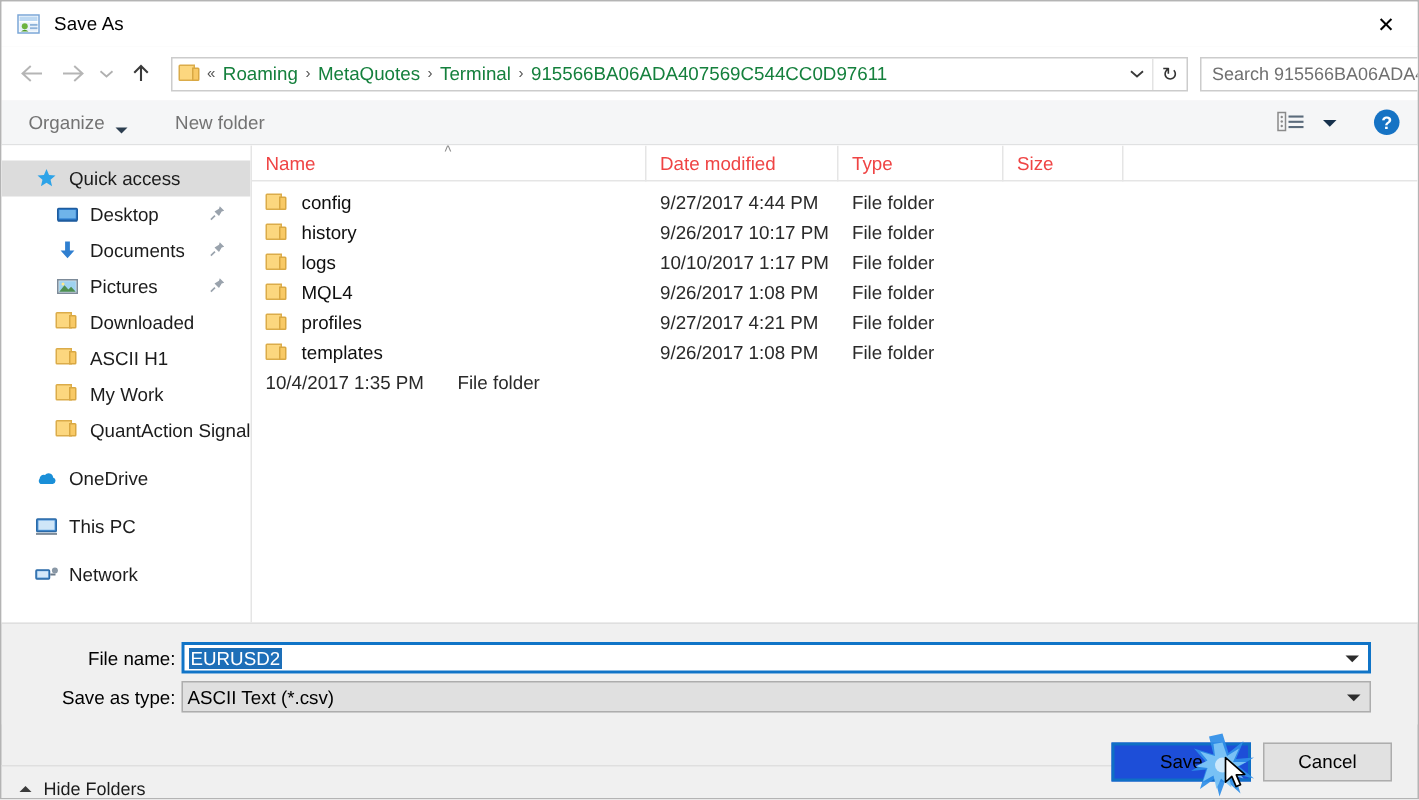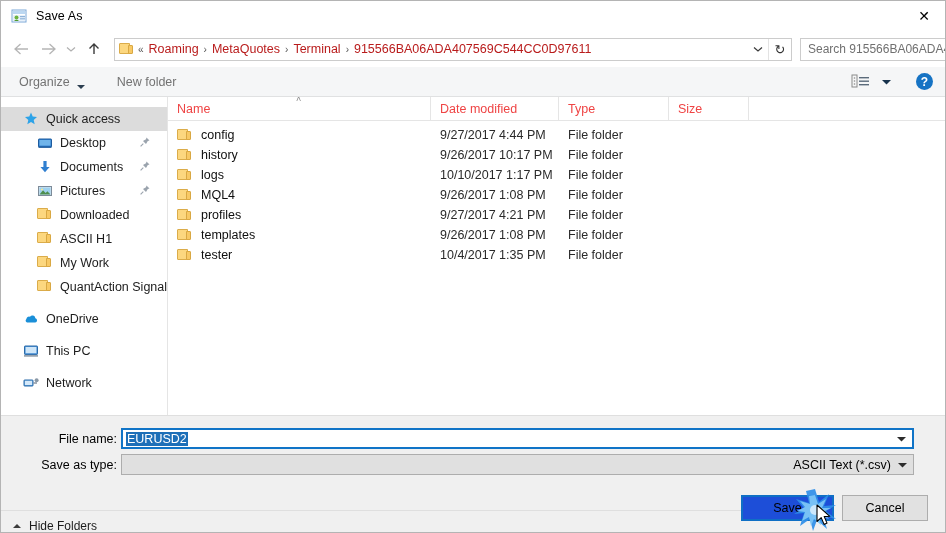--- a/index.html
+++ b/index.html
@@ -85,21 +85,21 @@
   }
   .addr-folder-icon {
     width: 16px; height: 14px;
     margin-left: 4px; margin-right: 2px;
     flex: none;
     position: relative;
   }
   .crumbs { display: flex; align-items: center; overflow: hidden; flex: 1; }
   .crumb {
     font-size: 12.5px;
-    color: #b91c1c;
+    color: #15803d;
     padding: 2px 4px;
     white-space: nowrap;
   }
   .crumb-sep {
     color: #555;
     font-size: 10px;
     padding: 0 1px;
     user-select: none;
   }
   .addr-chevron {
@@ -317,21 +317,20 @@
     align-items: center;
     position: relative;
   }
   .combo-filename {
     background: #fff;
     border: 2px solid #1074c7;
   }
   .combo-filetype {
     background: #e0e0e0;
     border: 1px solid #adadad;
-    text-align: right;
   }
   .combo-value {
     font-size: 12.5px;
     padding-left: 3px;
     color: #000;
     flex: 1;
     white-space: nowrap;
     overflow: hidden;
   }
   .combo-value .sel {
@@ -699,24 +698,20 @@
           <div class="cell cell-name">
             <span class="row-folder-icon"><span class="folder"></span></span>
             <span>templates</span>
           </div>
           <div class="cell cell-date">9/26/2017 1:08 PM</div>
           <div class="cell cell-type">File folder</div>
           <div class="cell cell-size"></div>
         </div>
 
         <div class="row">
-          <div class="cell cell-name">
-            <span class="row-folder-icon"><span class="folder"></span></span>
-            <span>tester</span>
-          </div>
           <div class="cell cell-date">10/4/2017 1:35 PM</div>
           <div class="cell cell-type">File folder</div>
           <div class="cell cell-size"></div>
         </div>
       </div>
     </div>
   </div>
 
   <div class="formarea">
     <div class="form-row row-filename">

